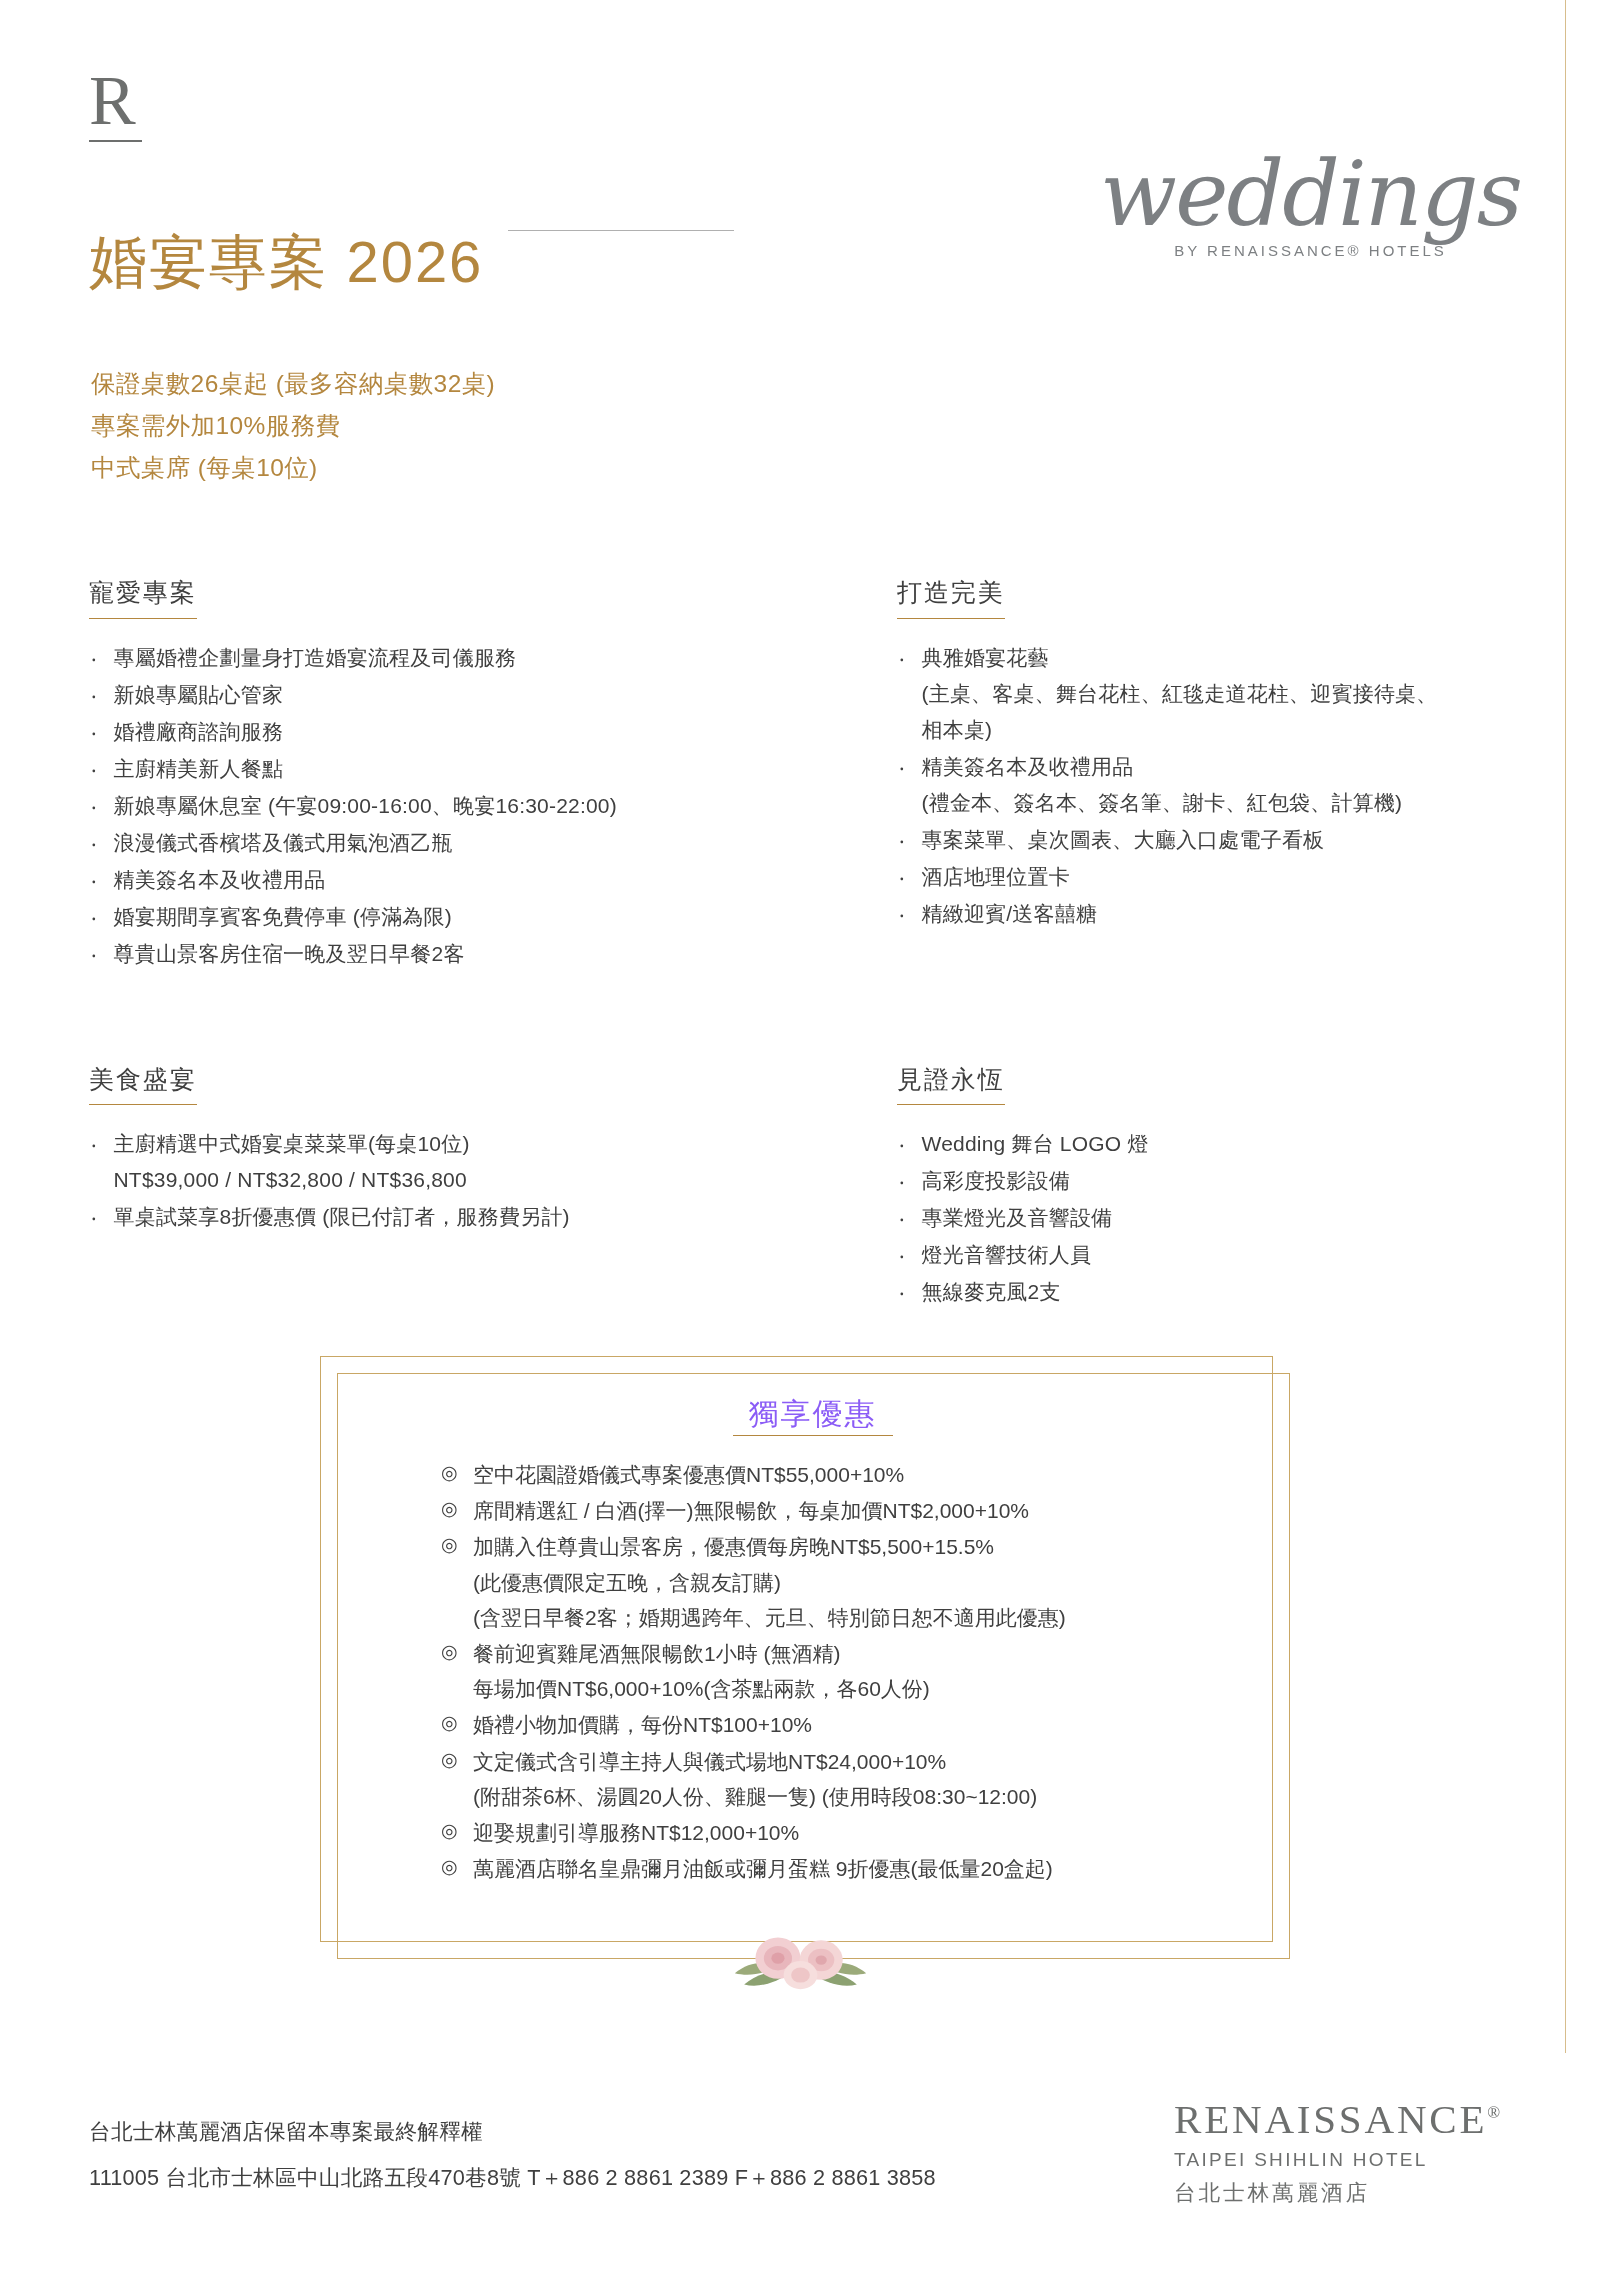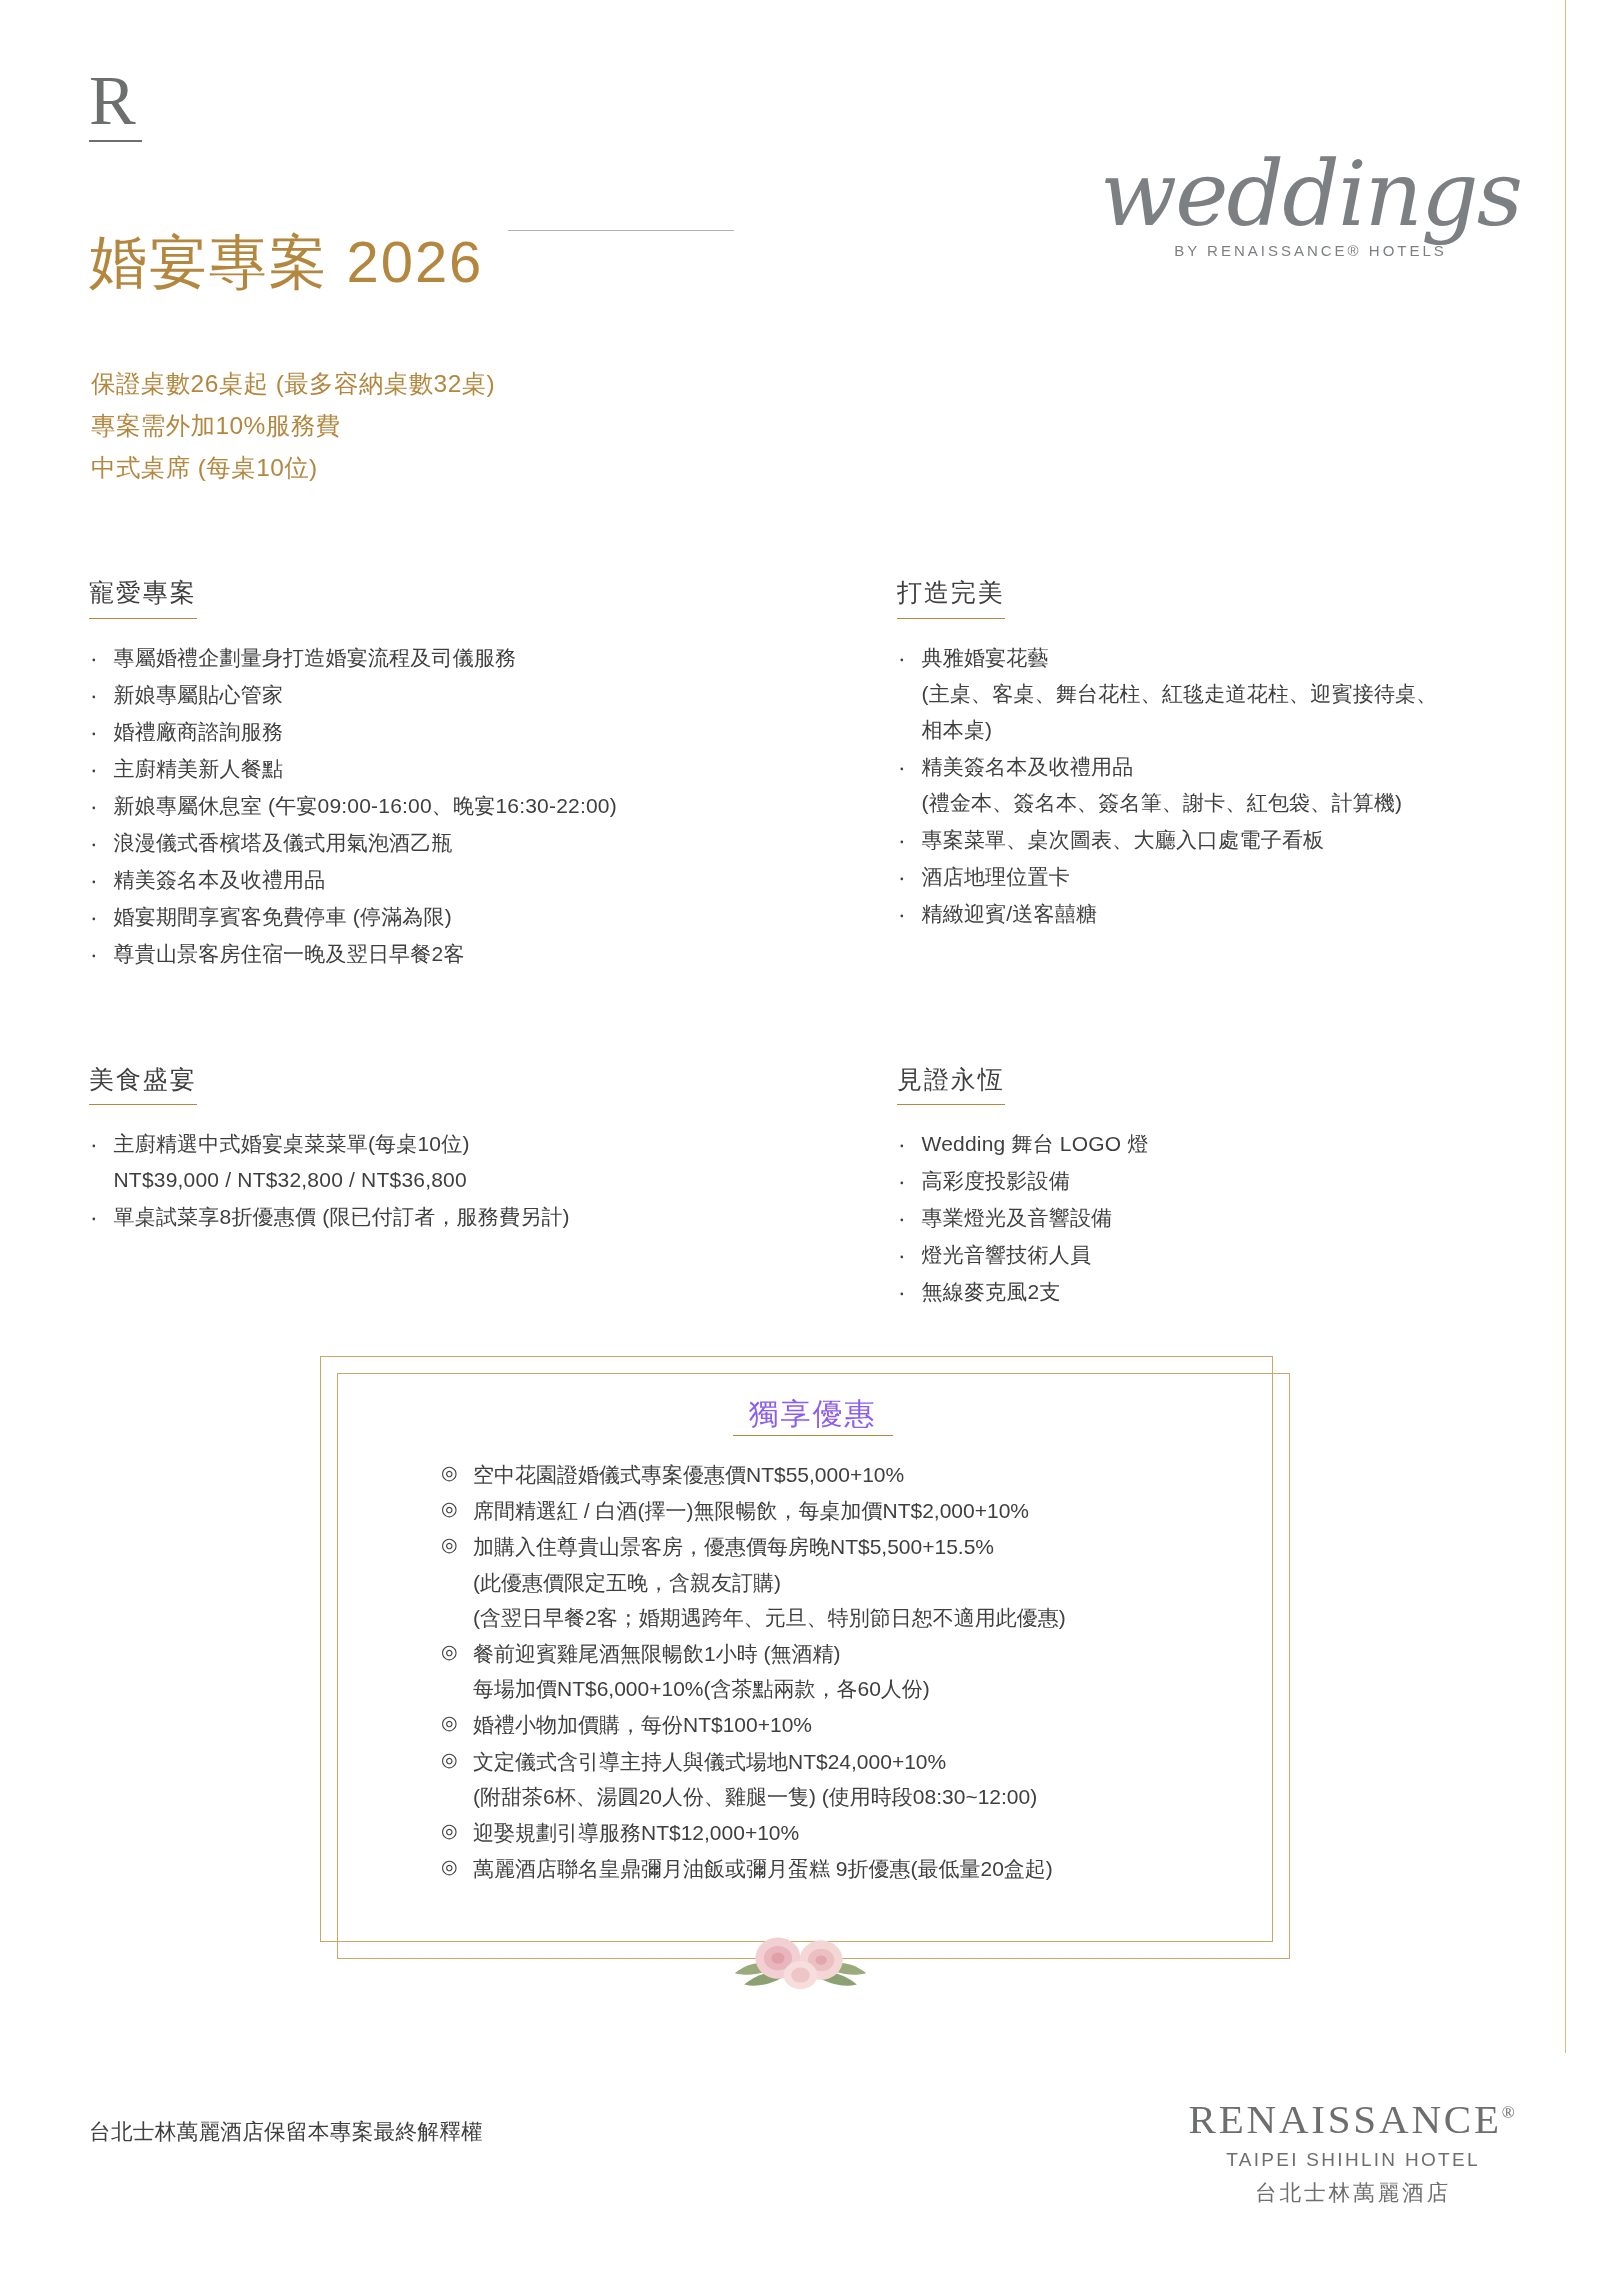--- a/index.html
+++ b/index.html
@@ -225,21 +225,21 @@
     top: 2109px;
     font-size: 21.7px;
     color: #3f3f3f;
     line-height: 2.1;
     letter-spacing: 0.2px;
   }
   .footer-brand {
     position: absolute;
     right: 89px;
     top: 2095px;
-    text-align: center;
+    text-align: left;
     width: 358px;
     color: #6d6f6e;
   }
   .footer-brand .name {
     font-family: "Liberation Serif", serif;
     font-size: 41px;
     letter-spacing: 2.8px;
     position: relative;
     display: inline-block;
   }
@@ -395,20 +395,21 @@
         <ellipse cx="112" cy="52" rx="14" ry="12" fill="#ecc0c3"></ellipse>
         <ellipse cx="112" cy="52" rx="6" ry="5" fill="#e0a7ad"></ellipse>
         <ellipse cx="90" cy="68" rx="18" ry="15" fill="#f6dedd"></ellipse>
         <ellipse cx="90" cy="68" rx="10" ry="8" fill="#eec6c7"></ellipse>
       </g>
     </svg>
   </div>
 
   <div class="footer-left">
     <div>台北士林萬麗酒店保留本專案最終解釋權</div>
+    <div>111005 台北市士林區中山北路五段470巷8號  T＋886 2 8861 2389  F＋886 2 8861 3858</div>
   </div>
 
   <div class="footer-brand">
     <div class="name"><span>RENAISSANCE</span><sup>®</sup></div>
     <div class="hotel">TAIPEI SHIHLIN HOTEL</div>
     <div class="hotel-cn">台北士林萬麗酒店</div>
   </div>
 
 </div>
 

